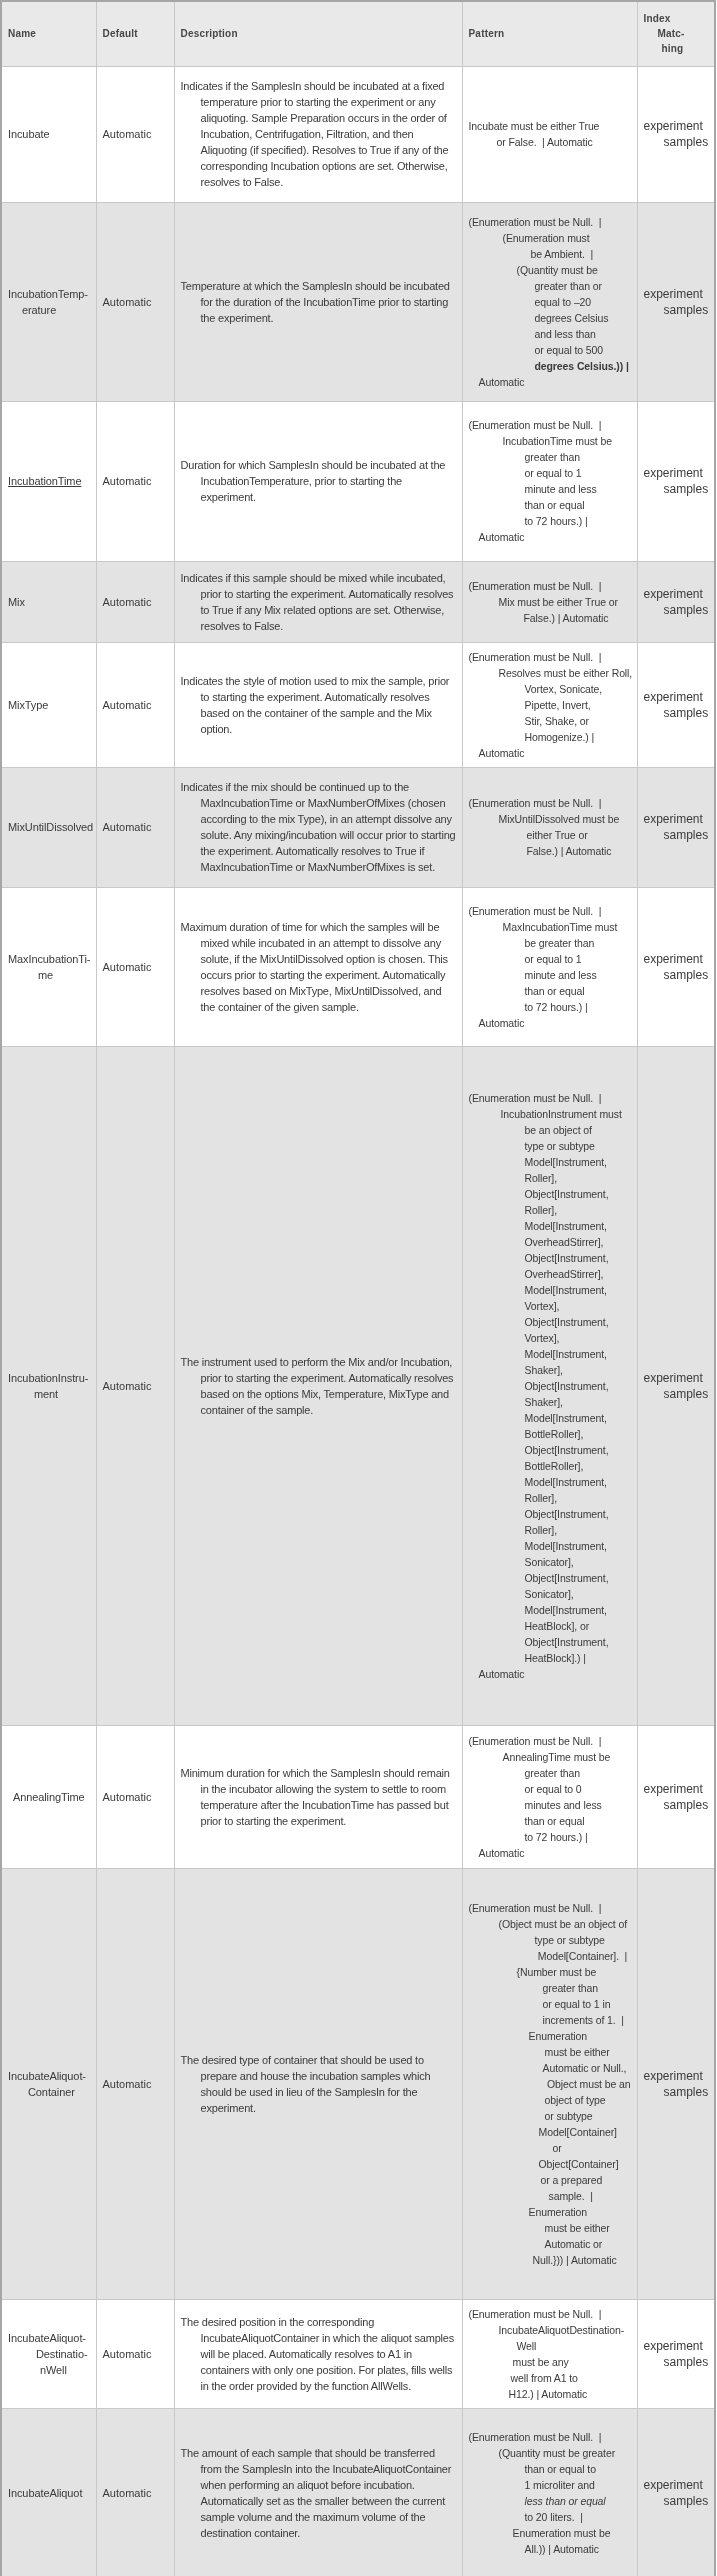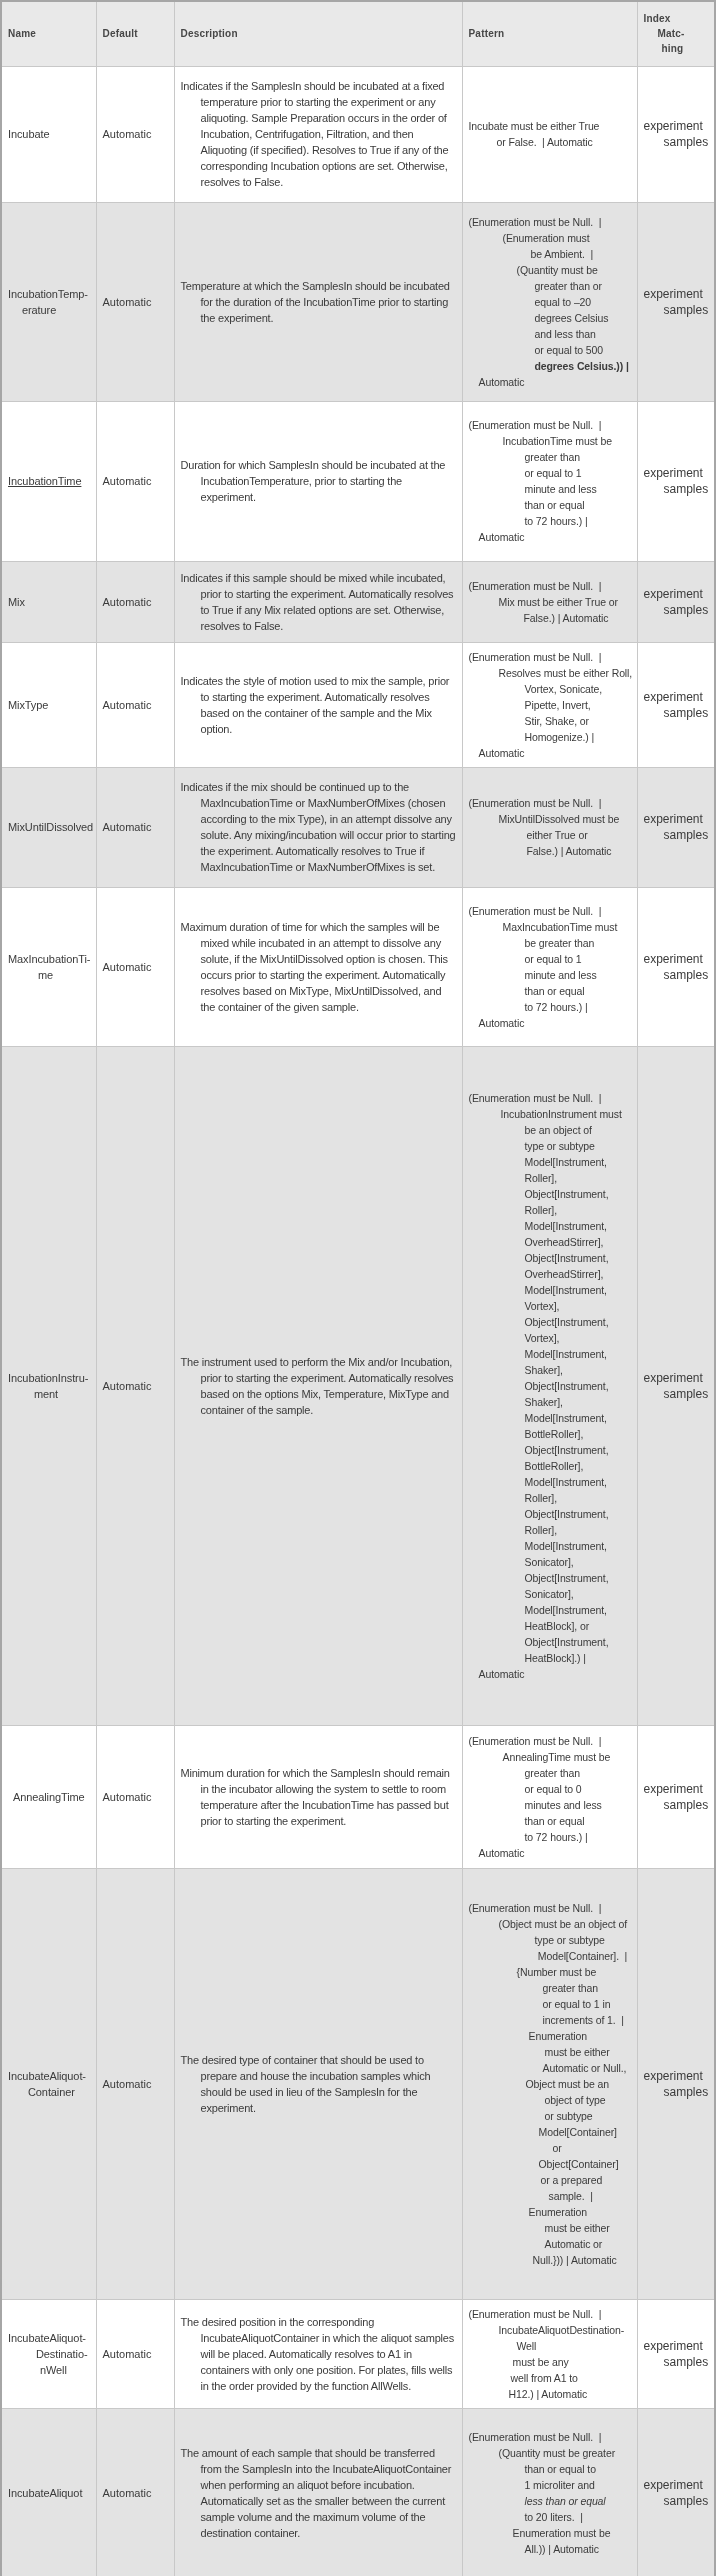--- a/index.html
+++ b/index.html
@@ -309,21 +309,21 @@
           <div class="ln pat-ln" style="padding-left: 30px;">(Object must be an object of</div>
           <div class="ln pat-ln" style="padding-left: 66px;">type or subtype</div>
           <div class="ln pat-ln" style="padding-left: 66px; text-align: center;">Model[Container].  |</div>
           <div class="ln pat-ln" style="padding-left: 48px;">{Number must be</div>
           <div class="ln pat-ln" style="padding-left: 74px;">greater than</div>
           <div class="ln pat-ln" style="padding-left: 74px;">or equal to 1 in</div>
           <div class="ln pat-ln" style="padding-left: 74px;">increments of 1.  |</div>
           <div class="ln pat-ln" style="padding-left: 60px;">Enumeration</div>
           <div class="ln pat-ln" style="padding-left: 76px;">must be either</div>
           <div class="ln pat-ln" style="padding-left: 74px;">Automatic or Null.,</div>
-          <div class="ln pat-ln" style="padding-left: 57px;">Object must be an</div>
+          <div class="ln pat-ln" style="padding-left: 57px; text-align: right;">Object must be an</div>
           <div class="ln pat-ln" style="padding-left: 76px;">object of type</div>
           <div class="ln pat-ln" style="padding-left: 76px;">or subtype</div>
           <div class="ln pat-ln" style="padding-left: 70px;">Model[Container]</div>
           <div class="ln pat-ln" style="padding-left: 84px;">or</div>
           <div class="ln pat-ln" style="padding-left: 70px;">Object[Container]</div>
           <div class="ln pat-ln" style="padding-left: 72px;">or a prepared</div>
           <div class="ln pat-ln" style="padding-left: 80px;">sample.  |</div>
           <div class="ln pat-ln" style="padding-left: 60px;">Enumeration</div>
           <div class="ln pat-ln" style="padding-left: 76px;">must be either</div>
           <div class="ln pat-ln" style="padding-left: 76px;">Automatic or</div>

